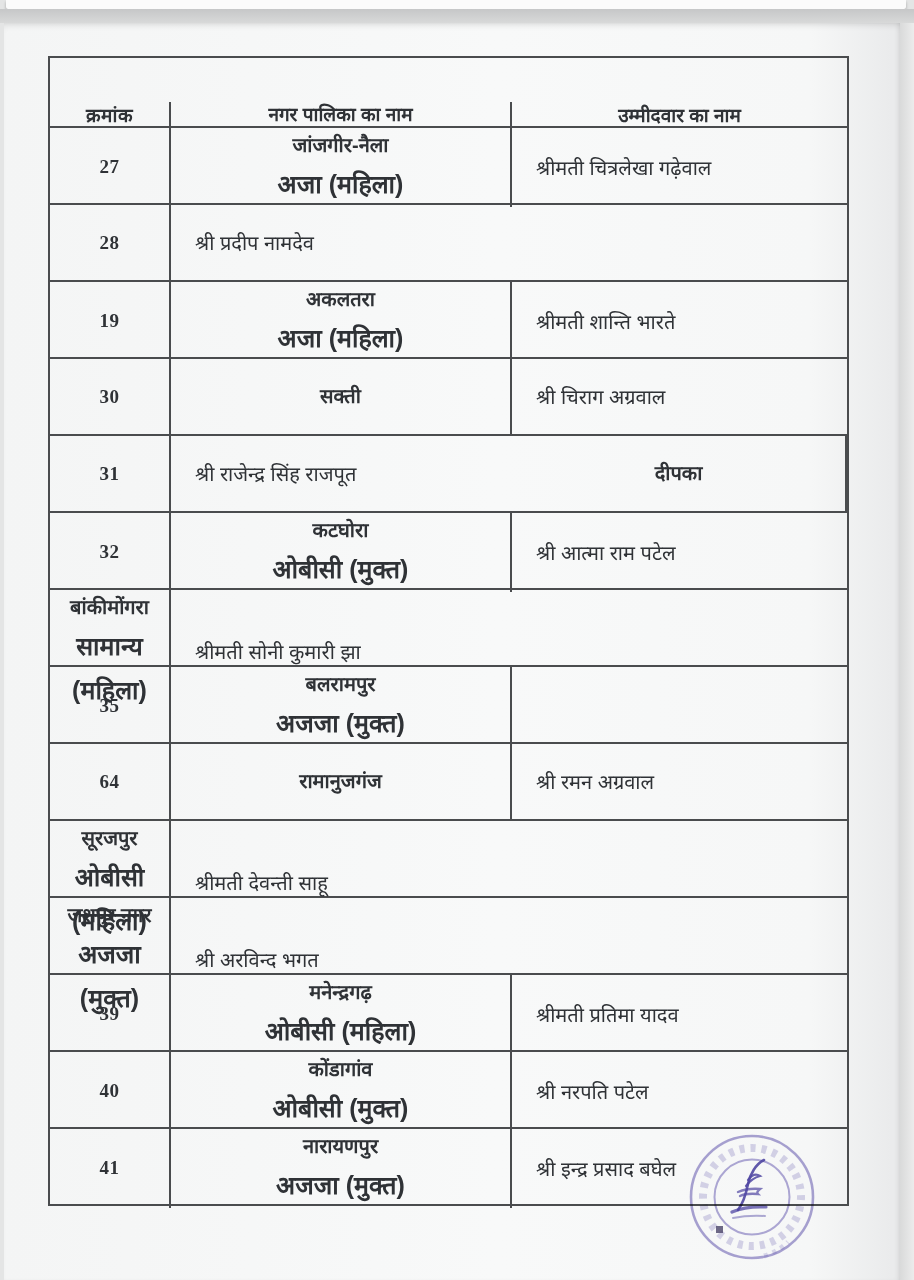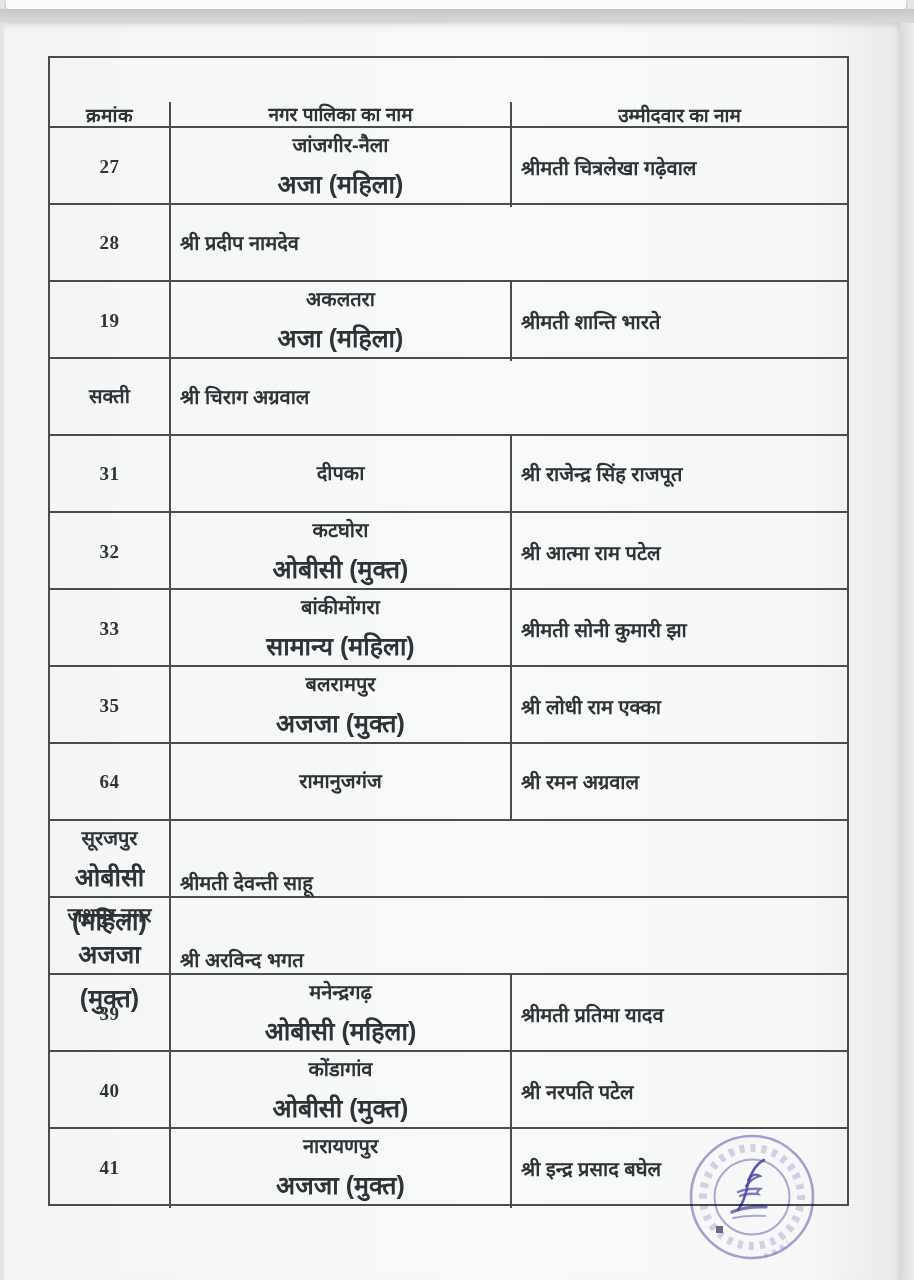--- a/index.html
+++ b/index.html
@@ -35,21 +35,21 @@
   .doc-table{
     position:absolute;left:48px;top:56px;width:797px;
     border:2px solid #4a4c4e;background:transparent;
     color:#2f3236;
   }
   .tr{display:grid;grid-template-columns:121px 341px 1fr;}
   .tr + .tr{border-top:2px solid #4a4c4e;}
   .td{box-sizing:border-box;display:flex;flex-direction:column;justify-content:center;align-items:center;text-align:center;}
   .c1{border-right:2px solid #4a4c4e;font-family:"Liberation Serif","DejaVu Serif",serif;font-weight:700;font-size:19px;letter-spacing:.5px;}
   .c2{border-right:2px solid #4a4c4e;font-weight:700;font-size:20px;line-height:1.75;}
-  .c3{align-items:flex-start;padding-left:9px;font-weight:700;font-size:20px;}
+  .c3{align-items:flex-start;padding-left:24px;font-weight:400;font-size:20px;}
   .header-row{height:24px;margin-top:44px;}
   .header-row .td{font-weight:700;font-size:19px;}
   .body-row{height:75px;}
   .cat-line{font-weight:700;font-size:25px;}
   .cat-line:empty{display:none;}
 
   
   .stamp{
     position:absolute;left:686px;top:1130px;width:134px;height:140px;
     mix-blend-mode:multiply;opacity:.92;
@@ -88,62 +88,61 @@
     <div class="tr body-row">
       <div class="td c1">19</div>
       <div class="td c2">
         <div>अकलतरा</div>
         <div class="cat-line">अजा (महिला)</div>
       </div>
       <div class="td c3">श्रीमती शान्ति भारते</div>
     </div>
 
     <div class="tr body-row">
+      <div class="td c1">30</div>
       <div class="td c2">
         <div>सक्ती</div>
 
       </div>
       <div class="td c3">श्री चिराग अग्रवाल</div>
     </div>
 
     <div class="tr body-row">
       <div class="td c1">31</div>
+      <div class="td c3">श्री राजेन्द्र सिंह राजपूत</div>
       <div class="td c2">
         <div>दीपका</div>
 
       </div>
-      <div class="td c3">श्री राजेन्द्र सिंह राजपूत</div>
     </div>
 
     <div class="tr body-row">
       <div class="td c1">32</div>
       <div class="td c2">
         <div>कटघोरा</div>
         <div class="cat-line">ओबीसी (मुक्त)</div>
       </div>
       <div class="td c3">श्री आत्मा राम पटेल</div>
     </div>
 
     <div class="tr body-row">
-      <div class="td c1">33</div>
       <div class="td c2">
         <div>बांकीमोंगरा</div>
         <div class="cat-line">सामान्य (महिला)</div>
       </div>
       <div class="td c3">श्रीमती सोनी कुमारी झा</div>
     </div>
 
 
     <div class="tr body-row">
       <div class="td c1">35</div>
       <div class="td c2">
         <div>बलरामपुर</div>
         <div class="cat-line">अजजा (मुक्त)</div>
       </div>
-      <div class="td c3">श्री लोधी राम एक्का</div>
     </div>
 
     <div class="tr body-row">
       <div class="td c1">64</div>
       <div class="td c2">
         <div>रामानुजगंज</div>
 
       </div>
       <div class="td c3">श्री रमन अग्रवाल</div>
     </div>

